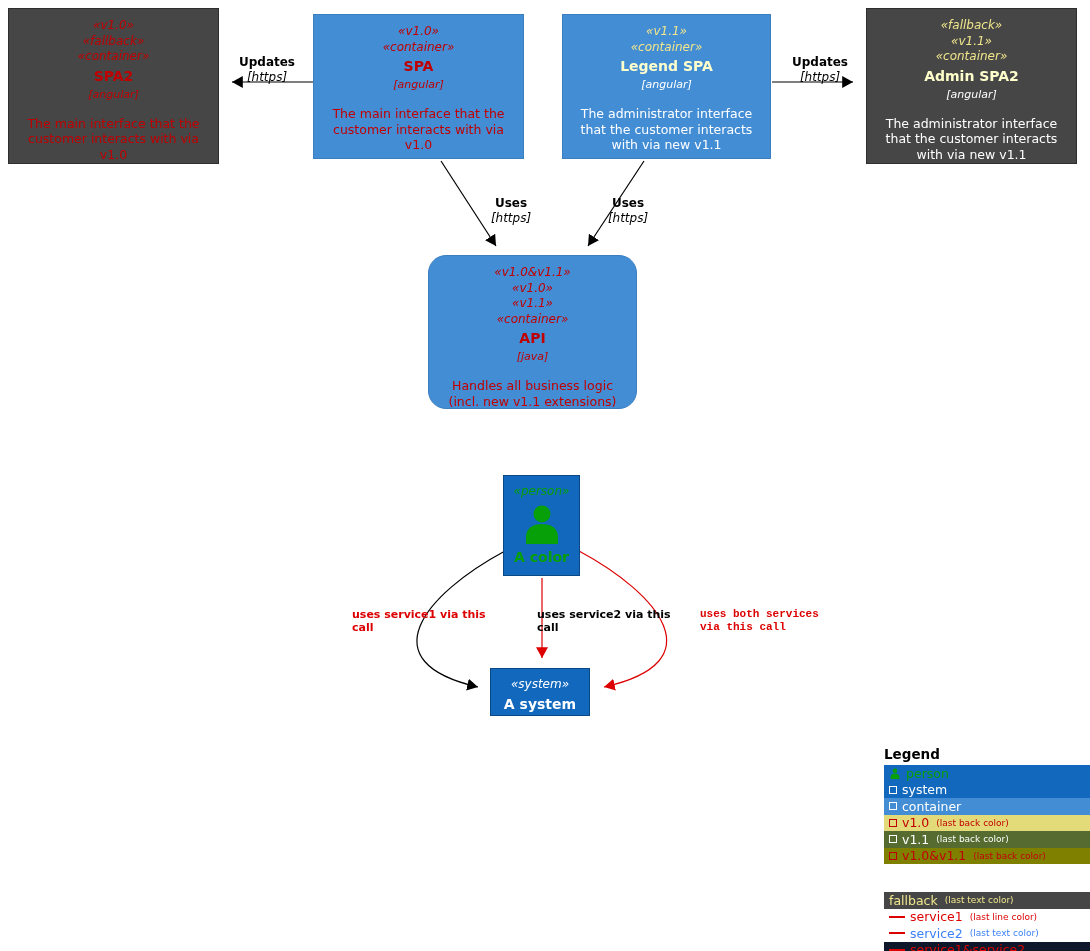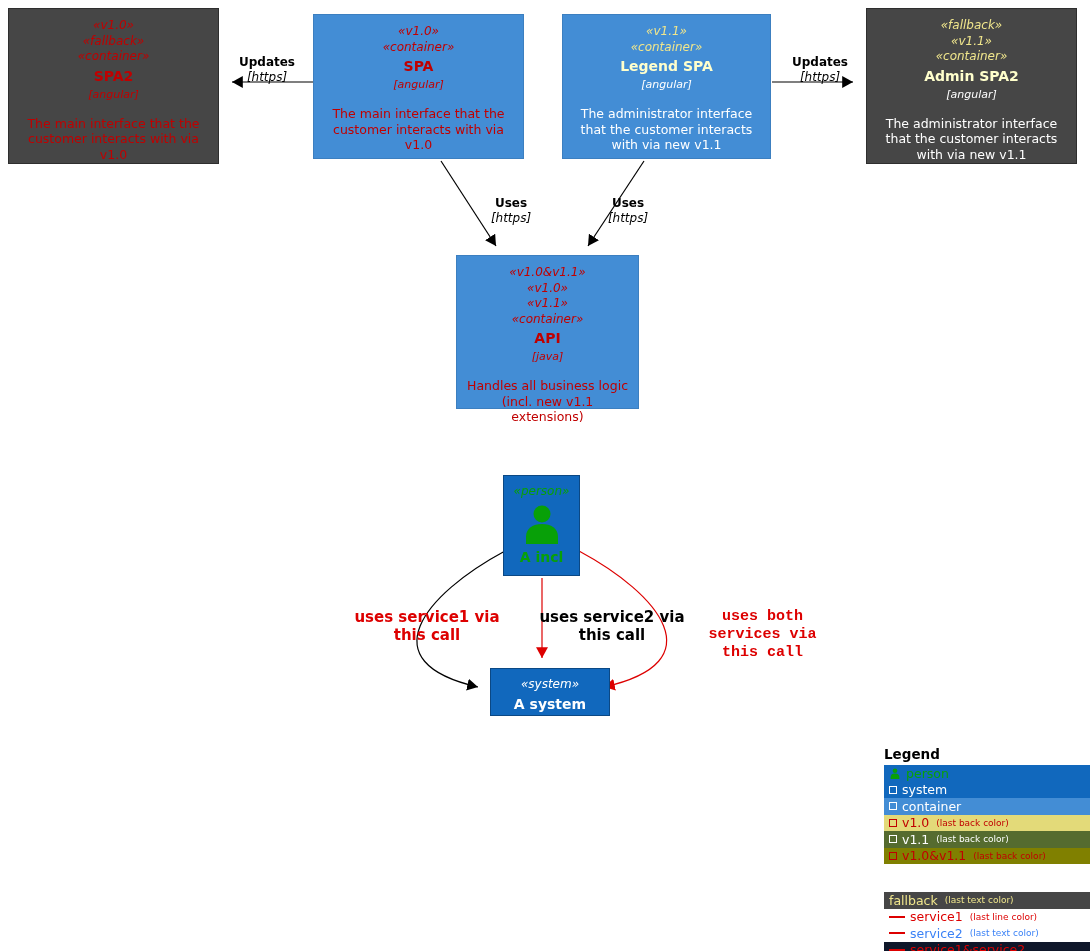--- a/index.html
+++ b/index.html
@@ -30,21 +30,21 @@
   .person-node .stereo { color:#08a008; }
   .person-node .title  { color:#08a008; margin-top:0; }
   .system-node { background:#1168bd; border-color:#0b4884; padding-top:8px; }
   .system-node .stereo { color:#ffffff; }
   .system-node .title  { color:#ffffff; }
 
   .edge-label { position:absolute; text-align:center; font-size:12px; line-height:1.15; }
   .edge-label .lbl { font-weight:bold; color:#000; }
   .edge-label .techlbl { font-style:italic; color:#000; margin-top:1px; }
 
-  .rel-label { position:absolute; text-align:center; font-size:15px; font-weight:bold; line-height:1.2; }
+  .rel-label { position:absolute; font-size:11px; font-weight:bold; line-height:1.2; }
   .rel-label.red { color:#dd0000; }
   .rel-label.blacklbl { color:#000; }
 
   .legend { position:absolute; left:884px; top:746px; width:213px; }
   .legend-title { font-weight:bold; font-size:13.5px; color:#000; margin-bottom:3px; }
   .legend-row { display:flex; align-items:center; height:16.5px; padding:0 5px; font-size:12.5px; gap:5px; white-space:nowrap; }
   .legend-row .note { font-size:9px; margin-left:2px; }
   .mini-box { width:8px; height:8px; border:1px solid currentColor; display:inline-block; flex:0 0 auto; }
   .mini-line { width:16px; border-top:2px solid #dd0000; display:inline-block; flex:0 0 auto; }
   .mini-person { flex:0 0 auto; display:inline-block; }
@@ -99,40 +99,40 @@
 
   <div class="node dark admintext" style="left:866px;top:8px;width:211px;height:156px;">
     <div class="stereo">«fallback»</div>
     <div class="stereo">«v1.1»</div>
     <div class="stereo">«container»</div>
     <div class="title">Admin SPA2</div>
     <div class="tech">[angular]</div>
     <div class="desc">The administrator interface that the customer interacts with via new v1.1</div>
   </div>
 
-  <div class="node blue redtext" style="left:456px;top:255px;width:183px;height:154px;">
+  <div class="node blue redtext" style="left:428px;top:255px;width:209px;height:154px;border-radius:18px;">
     <div class="stereo">«v1.0&amp;v1.1»</div>
     <div class="stereo">«v1.0»</div>
     <div class="stereo">«v1.1»</div>
     <div class="stereo">«container»</div>
     <div class="title">API</div>
     <div class="tech">[java]</div>
     <div class="desc">Handles all business logic (incl. new v1.1 extensions)</div>
   </div>
 
   <div class="node person-node" style="left:503px;top:475px;width:77px;height:101px;">
     <div class="stereo">«person»</div>
     <svg width="44" height="40" viewBox="0 0 44 40">
       <circle cx="22" cy="10" r="8.5" fill="#08a008"></circle>
       <path d="M6 40 v-7 c0 -9 7 -13 16 -13 s16 4 16 13 v7 z" fill="#08a008"></path>
     </svg>
-    <div class="title">A incl</div>
-  </div>
-
-  <div class="node system-node" style="left:490px;top:668px;width:120px;height:48px;">
+    <div class="title">A color</div>
+  </div>
+
+  <div class="node system-node" style="left:490px;top:668px;width:100px;height:48px;">
     <div class="stereo">«system»</div>
     <div class="title">A system</div>
   </div>
 
   <div class="edge-label" style="left:233px;top:56px;width:68px;">
     <div class="lbl">Updates</div>
     <div class="techlbl">[https]</div>
   </div>
   <div class="edge-label" style="left:786px;top:56px;width:68px;">
     <div class="lbl">Updates</div>

